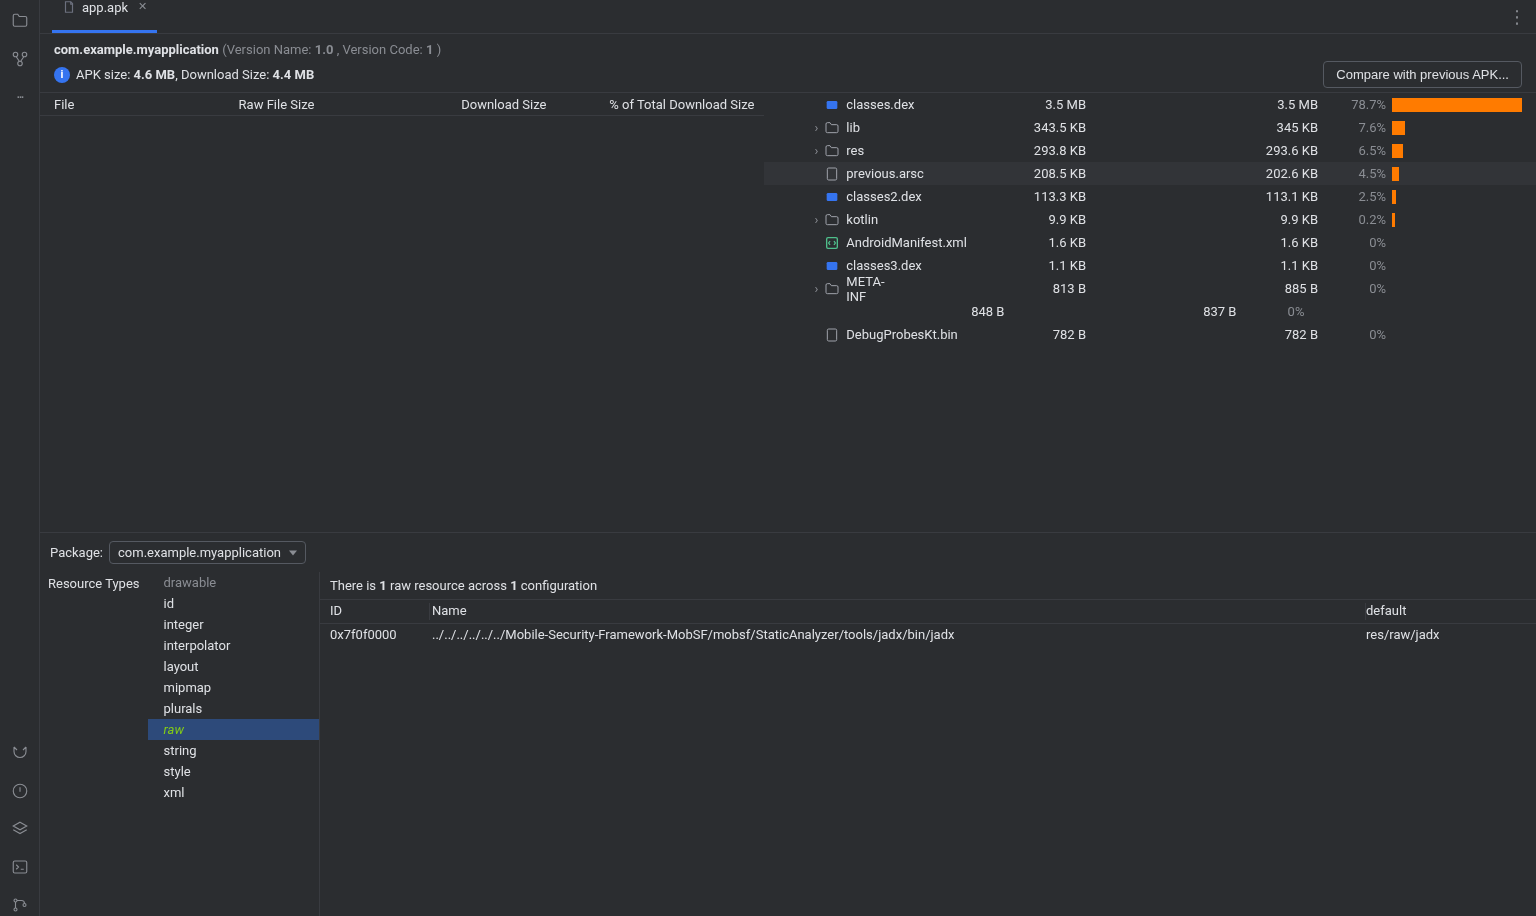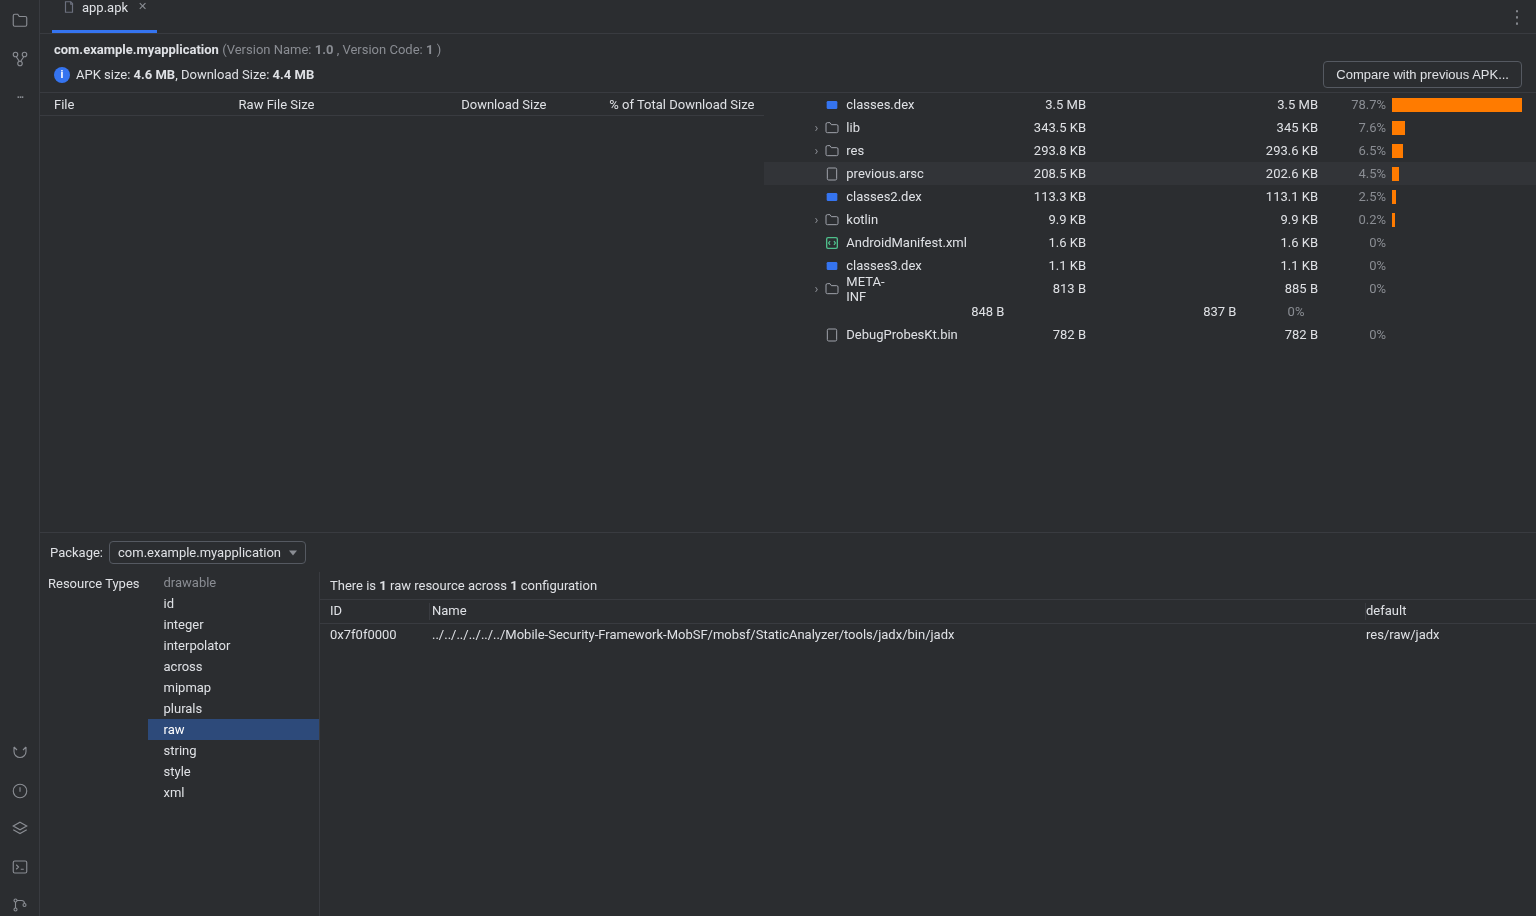--- a/index.html
+++ b/index.html
@@ -202,21 +202,21 @@
     padding: 4px 8px;
     color: var(--text);
   }
   .res-list { flex: 1; overflow-y: auto; }
   .res-item {
     padding: 3px 16px;
     cursor: pointer;
     color: var(--text);
   }
   .res-item.dim { color: var(--text-dim); }
-  .res-item.selected { background: var(--bg-selected); color: #ffffff; }
+  .res-item.selected { background: var(--bg-selected); color: #84cc16; font-style: italic; }
 
   .res-detail {
     flex: 1;
     display: flex; flex-direction: column;
     min-width: 0;
   }
   .res-summary {
     padding: 6px 10px;
     color: var(--text);
   }
@@ -548,21 +548,21 @@
     </div>
 
     <div class="bottom-split">
       <div class="res-types">
         <div class="res-types-header">Resource Types</div>
         <div class="res-list" id="res-list">
             <div class="res-item dim">drawable</div>
             <div class="res-item">id</div>
             <div class="res-item">integer</div>
             <div class="res-item">interpolator</div>
-            <div class="res-item">across</div>
+            <div class="res-item">layout</div>
             <div class="res-item">mipmap</div>
             <div class="res-item">plurals</div>
             <div class="res-item selected">raw</div>
             <div class="res-item">string</div>
             <div class="res-item">style</div>
             <div class="res-item">xml</div>
           </div>
       </div>
       <div class="res-detail">
         <div class="res-summary">

